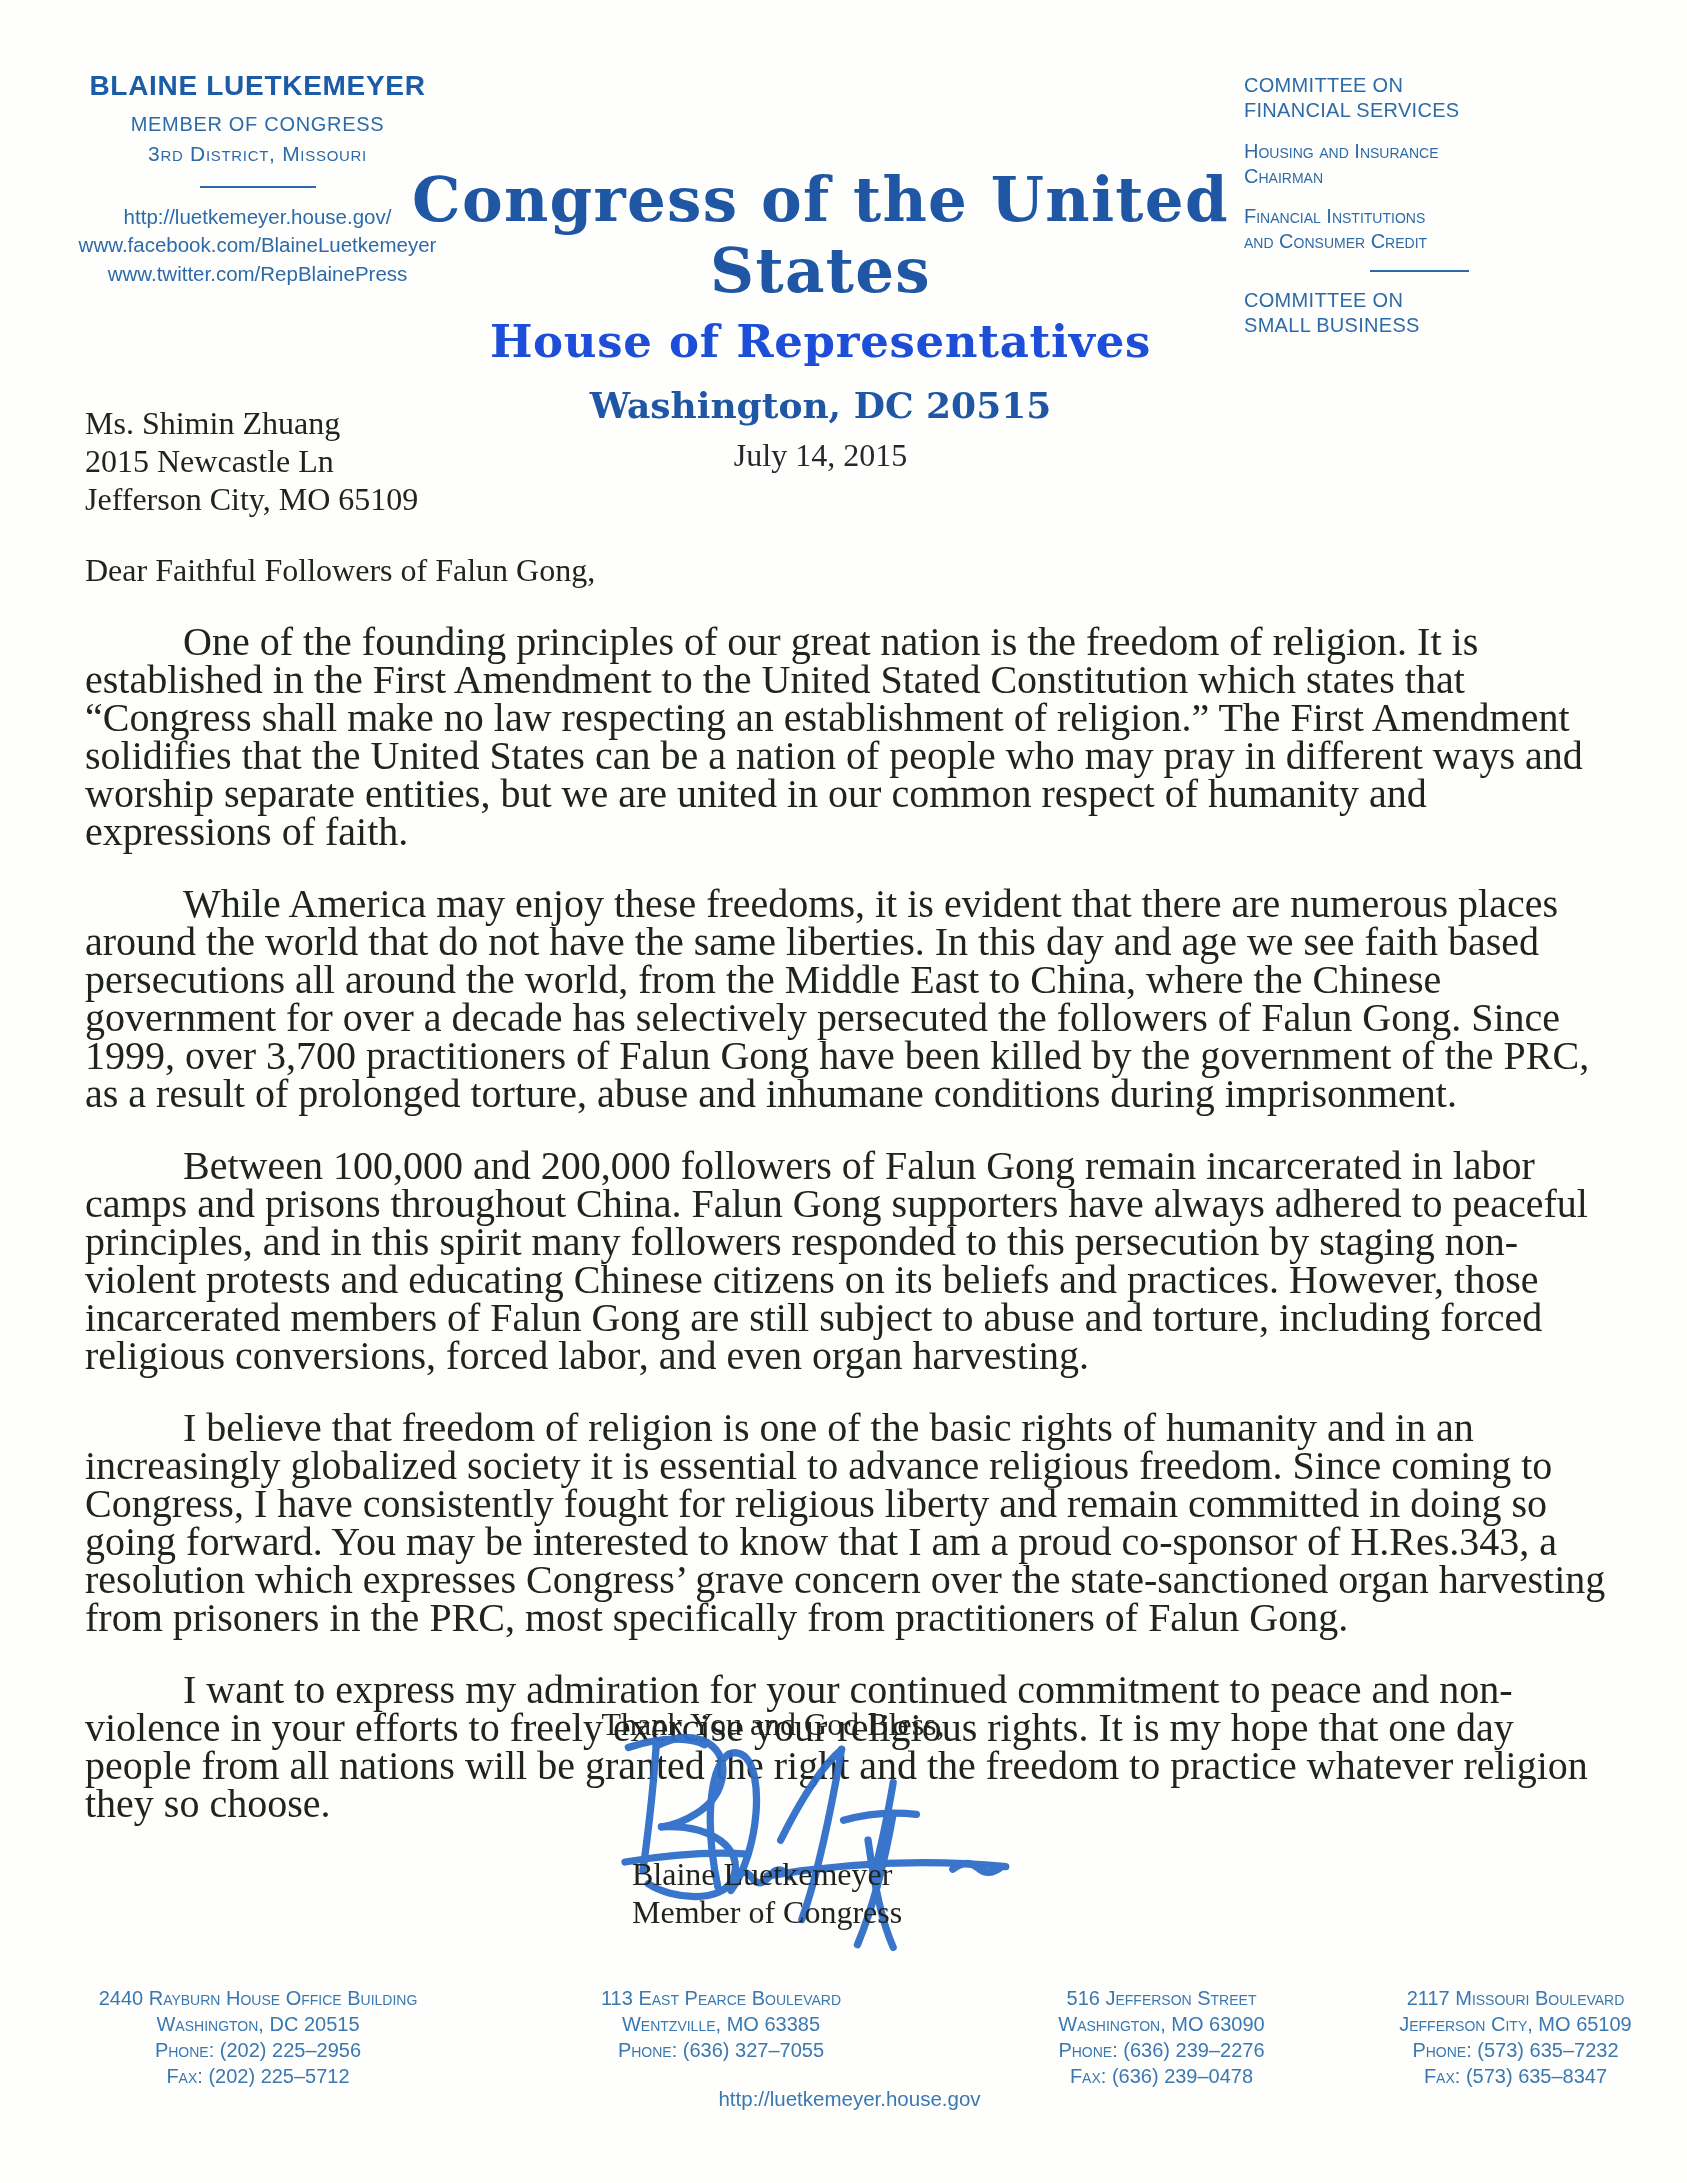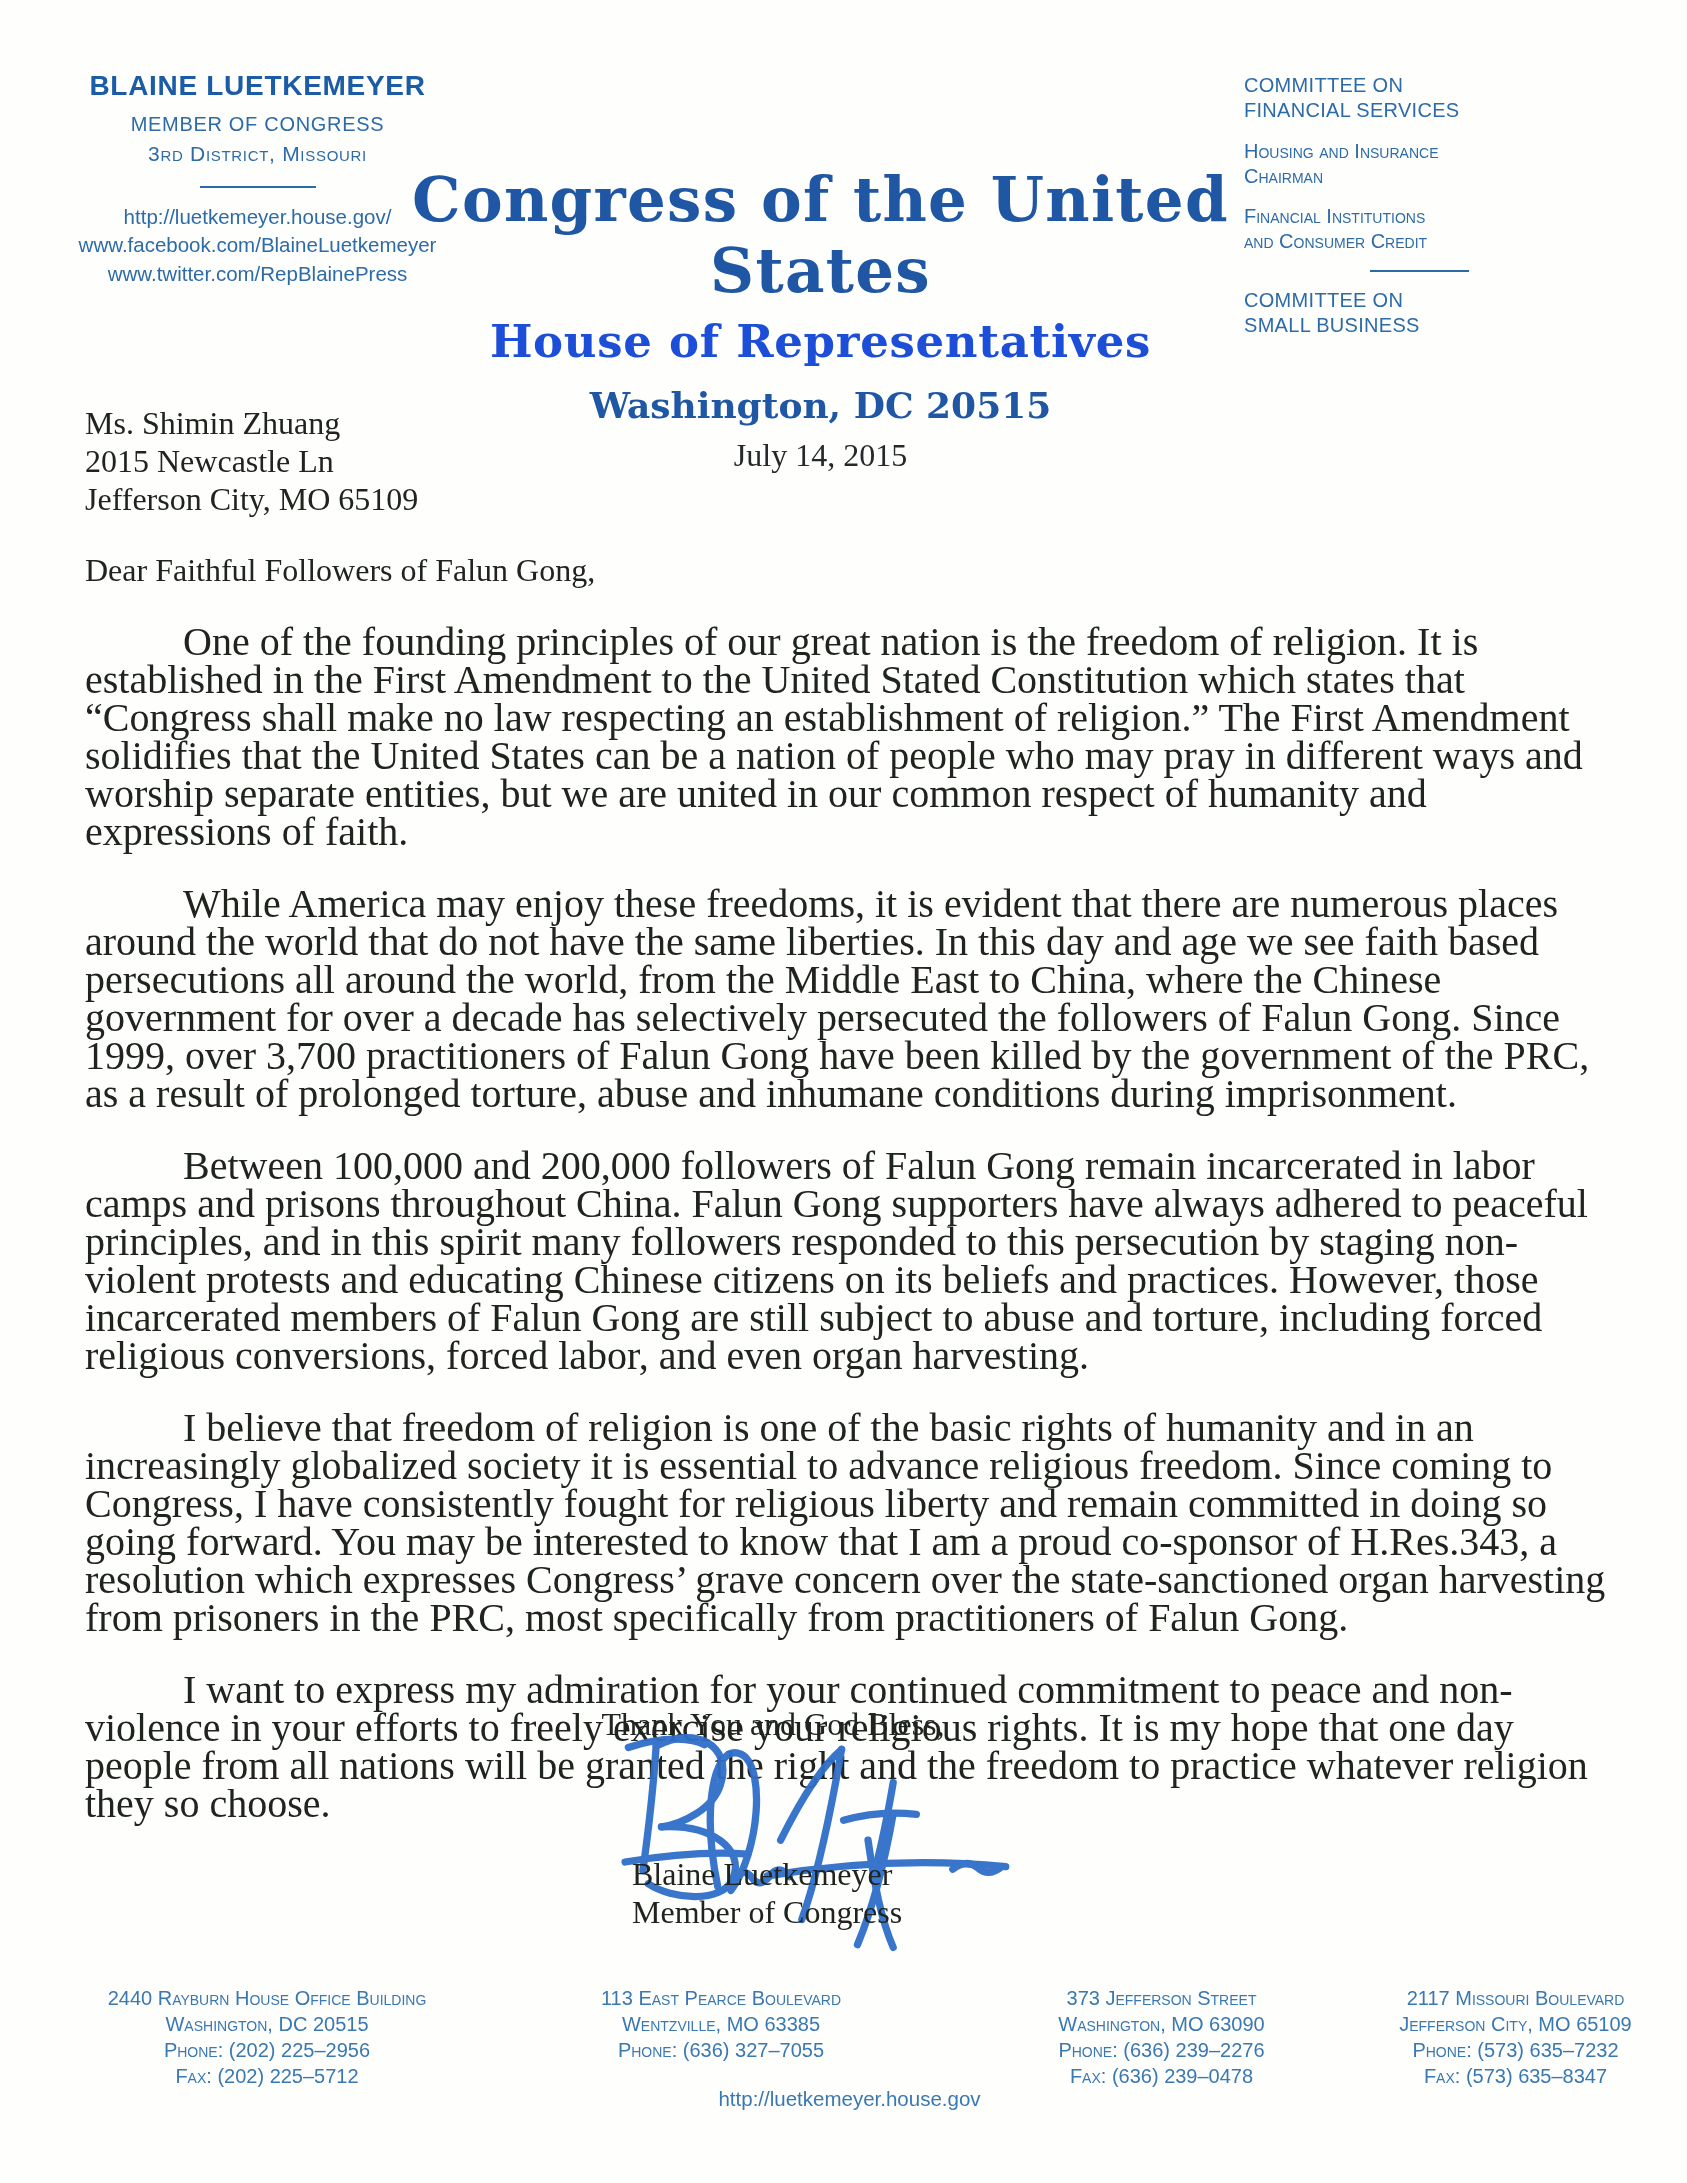--- a/index.html
+++ b/index.html
@@ -44,21 +44,21 @@
   .valediction { position:absolute; left:85px; top:1706px; width:1376px;
                  text-align:center; font-size:32px; }
 
   .sig-typed { position:absolute; left:632px; top:1855px; font-size:32px; line-height:38px; }
   .sig-svg   { position:absolute; left:582px; top:1719px; width:437px; height:233px; }
 
   
   .f-col { position:absolute; top:1985px; text-align:center;
            font-family:"Liberation Sans", sans-serif; color:#3a78b2;
            font-size:20px; line-height:26px; font-variant:small-caps; }
-  .f1 { left:62px;   width:410px; }
+  .f1 { left:53px;   width:410px; }
   .f2 { left:536px;  width:370px;text-align:center; }
   .f3 { left:973px; width:377px; }
   .f4 { left:1327px; width:377px; }
   .f-url { position:absolute; left:12px; right:0; top:2087px; text-align:center;
            font-family:"Liberation Sans", sans-serif; color:#3a78b2; font-size:20.5px; }
 </style>
 </head>
 <body>
 
 <div class="page">
@@ -148,21 +148,21 @@
     <div>Washington, DC 20515</div>
     <div>Phone: (202) 225–2956</div>
     <div>Fax: (202) 225–5712</div>
   </div>
   <div class="f-col f2">
     <div>113 East Pearce Boulevard</div>
     <div>Wentzville, MO 63385</div>
     <div>Phone: (636) 327–7055</div>
   </div>
   <div class="f-col f3">
-    <div>373 Jefferson Street</div>
+    <div>516 Jefferson Street</div>
     <div>Washington, MO 63090</div>
     <div>Phone: (636) 239–2276</div>
     <div>Fax: (636) 239–0478</div>
   </div>
   <div class="f-col f4">
     <div>2117 Missouri Boulevard</div>
     <div>Jefferson City, MO 65109</div>
     <div>Phone: (573) 635–7232</div>
     <div>Fax: (573) 635–8347</div>
   </div>

